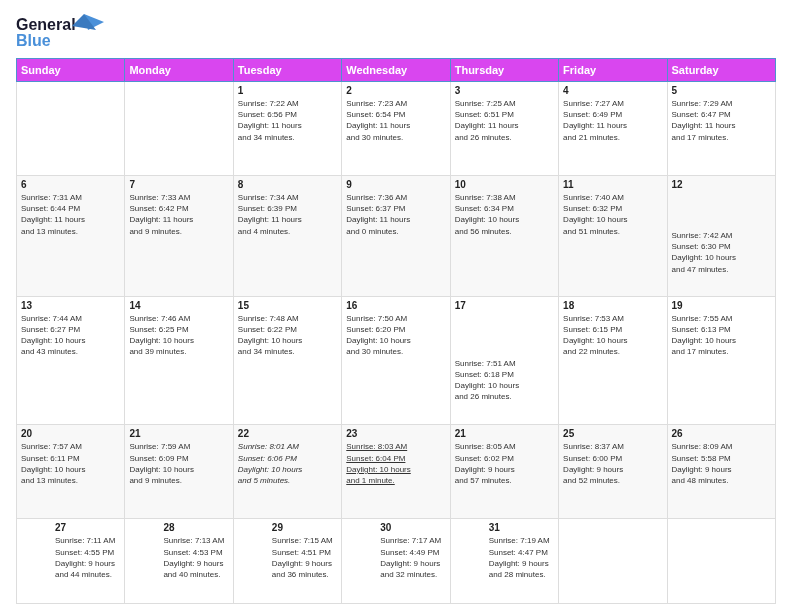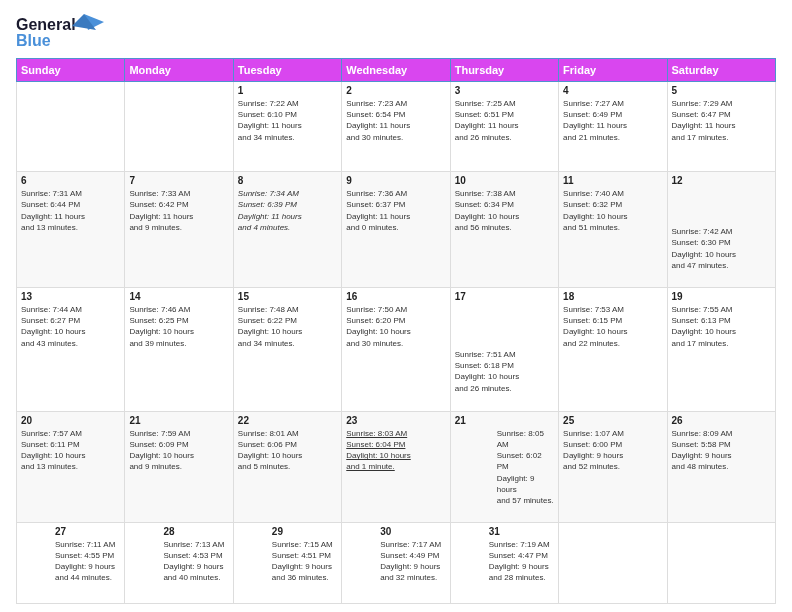--- a/index.html
+++ b/index.html
@@ -119,21 +119,21 @@
           <th>Saturday</th>
         </tr>
     </thead>
     <tbody id="calendar-body">
     <tr>
           <td class="empty-cell"></td>
           <td class="empty-cell"></td>
           <td>
             <span class="day-num">1</span>
             <div class="cell-info" style="white-space: pre-line;">Sunrise: 7:22 AM
-Sunset: 6:10 PM
+Sunset: 6:56 PM
 Daylight: 11 hours
 and 34 minutes.</div>
           </td>
           <td>
             <span class="day-num">2</span>
             <div class="cell-info" style="white-space: pre-line;">Sunrise: 7:23 AM
 Sunset: 6:54 PM
 Daylight: 11 hours
 and 30 minutes.</div>
           </td>
@@ -169,21 +169,21 @@
           </td>
           <td>
             <span class="day-num">7</span>
             <div class="cell-info" style="white-space: pre-line;">Sunrise: 7:33 AM
 Sunset: 6:42 PM
 Daylight: 11 hours
 and 9 minutes.</div>
           </td>
           <td>
             <span class="day-num">8</span>
-            <div class="cell-info" style="white-space: pre-line; font-style: italic;">Sunrise: 7:34 AM
+            <div class="cell-info" style="white-space: pre-line;">Sunrise: 7:34 AM
 Sunset: 6:39 PM
 Daylight: 11 hours
 and 4 minutes.</div>
           </td>
           <td>
             <span class="day-num">9</span>
             <div class="cell-info" style="white-space: pre-line;">Sunrise: 7:36 AM
 Sunset: 6:37 PM
 Daylight: 11 hours
 and 0 minutes.</div>
@@ -271,42 +271,42 @@
           </td>
           <td>
             <span class="day-num">21</span>
             <div class="cell-info" style="white-space: pre-line;">Sunrise: 7:59 AM
 Sunset: 6:09 PM
 Daylight: 10 hours
 and 9 minutes.</div>
           </td>
           <td>
             <span class="day-num">22</span>
-            <div class="cell-info" style="white-space: pre-line;">Sunrise: 8:01 AM
+            <div class="cell-info" style="white-space: pre-line; font-style: italic;">Sunrise: 8:01 AM
 Sunset: 6:06 PM
 Daylight: 10 hours
 and 5 minutes.</div>
           </td>
           <td>
             <span class="day-num">23</span>
             <div class="cell-info" style="white-space: pre-line; text-decoration: underline;">Sunrise: 8:03 AM
 Sunset: 6:04 PM
 Daylight: 10 hours
 and 1 minute.</div>
           </td>
           <td>
             <span class="day-num">21</span>
-            <div class="cell-info" style="white-space: pre-line; margin-left: 42px;">Sunrise: 8:05 AM
+            <div class="cell-info" style="white-space: pre-line;">Sunrise: 8:05 AM
 Sunset: 6:02 PM
 Daylight: 9 hours
 and 57 minutes.</div>
           </td>
           <td>
             <span class="day-num">25</span>
-            <div class="cell-info" style="white-space: pre-line;">Sunrise: 1:07 AM
+            <div class="cell-info" style="white-space: pre-line;">Sunrise: 8:37 AM
 Sunset: 6:00 PM
 Daylight: 9 hours
 and 52 minutes.</div>
           </td>
           <td>
             <span class="day-num">26</span>
             <div class="cell-info" style="white-space: pre-line;">Sunrise: 8:09 AM
 Sunset: 5:58 PM
 Daylight: 9 hours
 and 48 minutes.</div>

